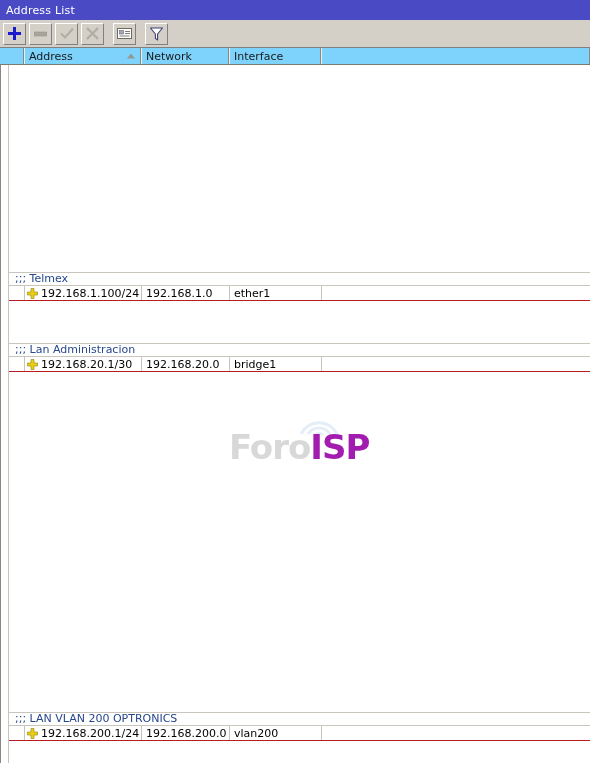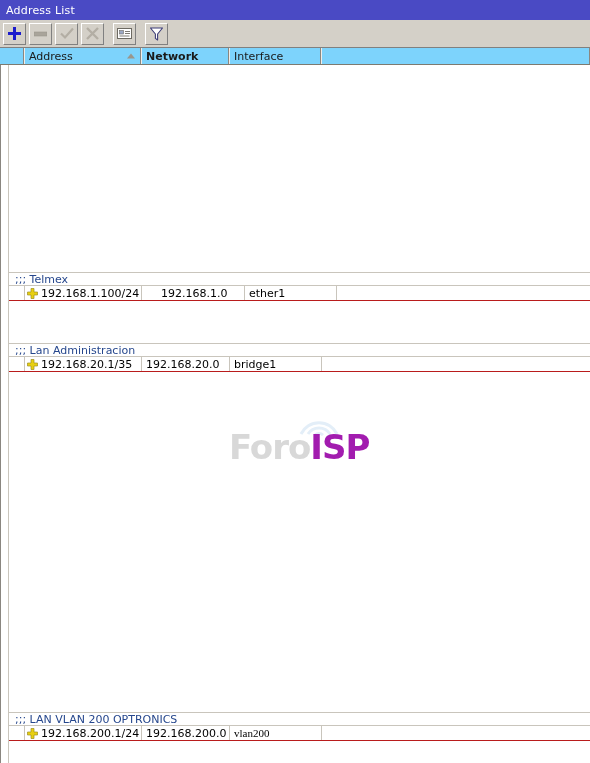--- a/index.html
+++ b/index.html
@@ -107,21 +107,21 @@
     width:44px;height:26px;z-index:1;pointer-events:none;
   }
   .rows{position:relative;z-index:2;}
   .row{
     height:15px;
     display:flex;
     box-sizing:border-box;
     position:relative;
   }
   .row.spacer{background:transparent;}
-  .topline{border-top:1px solid #c9c5bc;}
+  .topline{border-top:1px solid #c9c5bc;align-items:flex-end;}
   .row.comment{
     height:14px;
     border-bottom:1px solid #c9c5bc;
   }
   .row.comment .cmt{
     padding-left:14px;
     display:flex;align-items:center;
     color:#26478d;
     font-size:11px;
     white-space:nowrap;
@@ -215,21 +215,21 @@
     </div>
 
   </div>
 
   <div class="colheader">
     <div class="hcell" style="width:24px;"></div>
     <div class="hcell" style="width:117px;">
       <span>Address</span>
       <span class="sortmark"></span>
     </div>
-    <div class="hcell" style="width:88px;font-weight:bold;">
+    <div class="hcell" style="width:88px;">
       <span>Network</span>
     </div>
     <div class="hcell" style="width:92px;">
       <span>Interface</span>
     </div>
     <div class="hcell" style="flex:1 1 auto;"></div>
   </div>
 
   <div class="gridwrap">
 
@@ -252,41 +252,41 @@
         <span class="cmt">;;; Telmex</span>
       </div>
       <div class="row data">
         <div class="cell marker" style="width:24px;"></div>
         <div class="cell addr" style="width:117px;">
           <svg class="addricon" viewBox="0 0 11 11">
             <path d="M4 0.5 h3 v3.5 h3.5 v3 h-3.5 v3.5 h-3 v-3.5 h-3.5 v-3 h3.5 z" fill="#e8cf12" stroke="#9d8f20" stroke-width="0.7"></path>
           </svg>
           <span>192.168.1.100/24</span>
         </div>
-        <div class="cell" style="width:88px;margin-left:15px;">
+        <div class="cell" style="width:88px;">
           <span>192.168.1.0</span>
         </div>
         <div class="cell" style="width:92px;">
           <span>ether1</span>
         </div>
         <div class="cell last" style="flex:1 1 auto;"></div>
       </div>
 
       <div class="row spacer" style="height:42px;"></div>
 
       <div class="row comment topline">
         <span class="cmt">;;; Lan Administracion</span>
       </div>
       <div class="row data">
         <div class="cell marker" style="width:24px;"></div>
         <div class="cell addr" style="width:117px;">
           <svg class="addricon" viewBox="0 0 11 11">
             <path d="M4 0.5 h3 v3.5 h3.5 v3 h-3.5 v3.5 h-3 v-3.5 h-3.5 v-3 h3.5 z" fill="#e8cf12" stroke="#9d8f20" stroke-width="0.7"></path>
           </svg>
-          <span>192.168.20.1/35</span>
+          <span>192.168.20.1/30</span>
         </div>
         <div class="cell" style="width:88px;">
           <span>192.168.20.0</span>
         </div>
         <div class="cell" style="width:92px;">
           <span>bridge1</span>
         </div>
         <div class="cell last" style="flex:1 1 auto;"></div>
       </div>
 
@@ -299,21 +299,21 @@
         <div class="cell marker" style="width:24px;"></div>
         <div class="cell addr" style="width:117px;">
           <svg class="addricon" viewBox="0 0 11 11">
             <path d="M4 0.5 h3 v3.5 h3.5 v3 h-3.5 v3.5 h-3 v-3.5 h-3.5 v-3 h3.5 z" fill="#e8cf12" stroke="#9d8f20" stroke-width="0.7"></path>
           </svg>
           <span>192.168.200.1/24</span>
         </div>
         <div class="cell" style="width:88px;">
           <span>192.168.200.0</span>
         </div>
-        <div class="cell" style="width:92px;font-family:Liberation Serif, serif;">
+        <div class="cell" style="width:92px;">
           <span>vlan200</span>
         </div>
         <div class="cell last" style="flex:1 1 auto;"></div>
       </div>
 
     </div>
   </div>
 
 </div>
 

